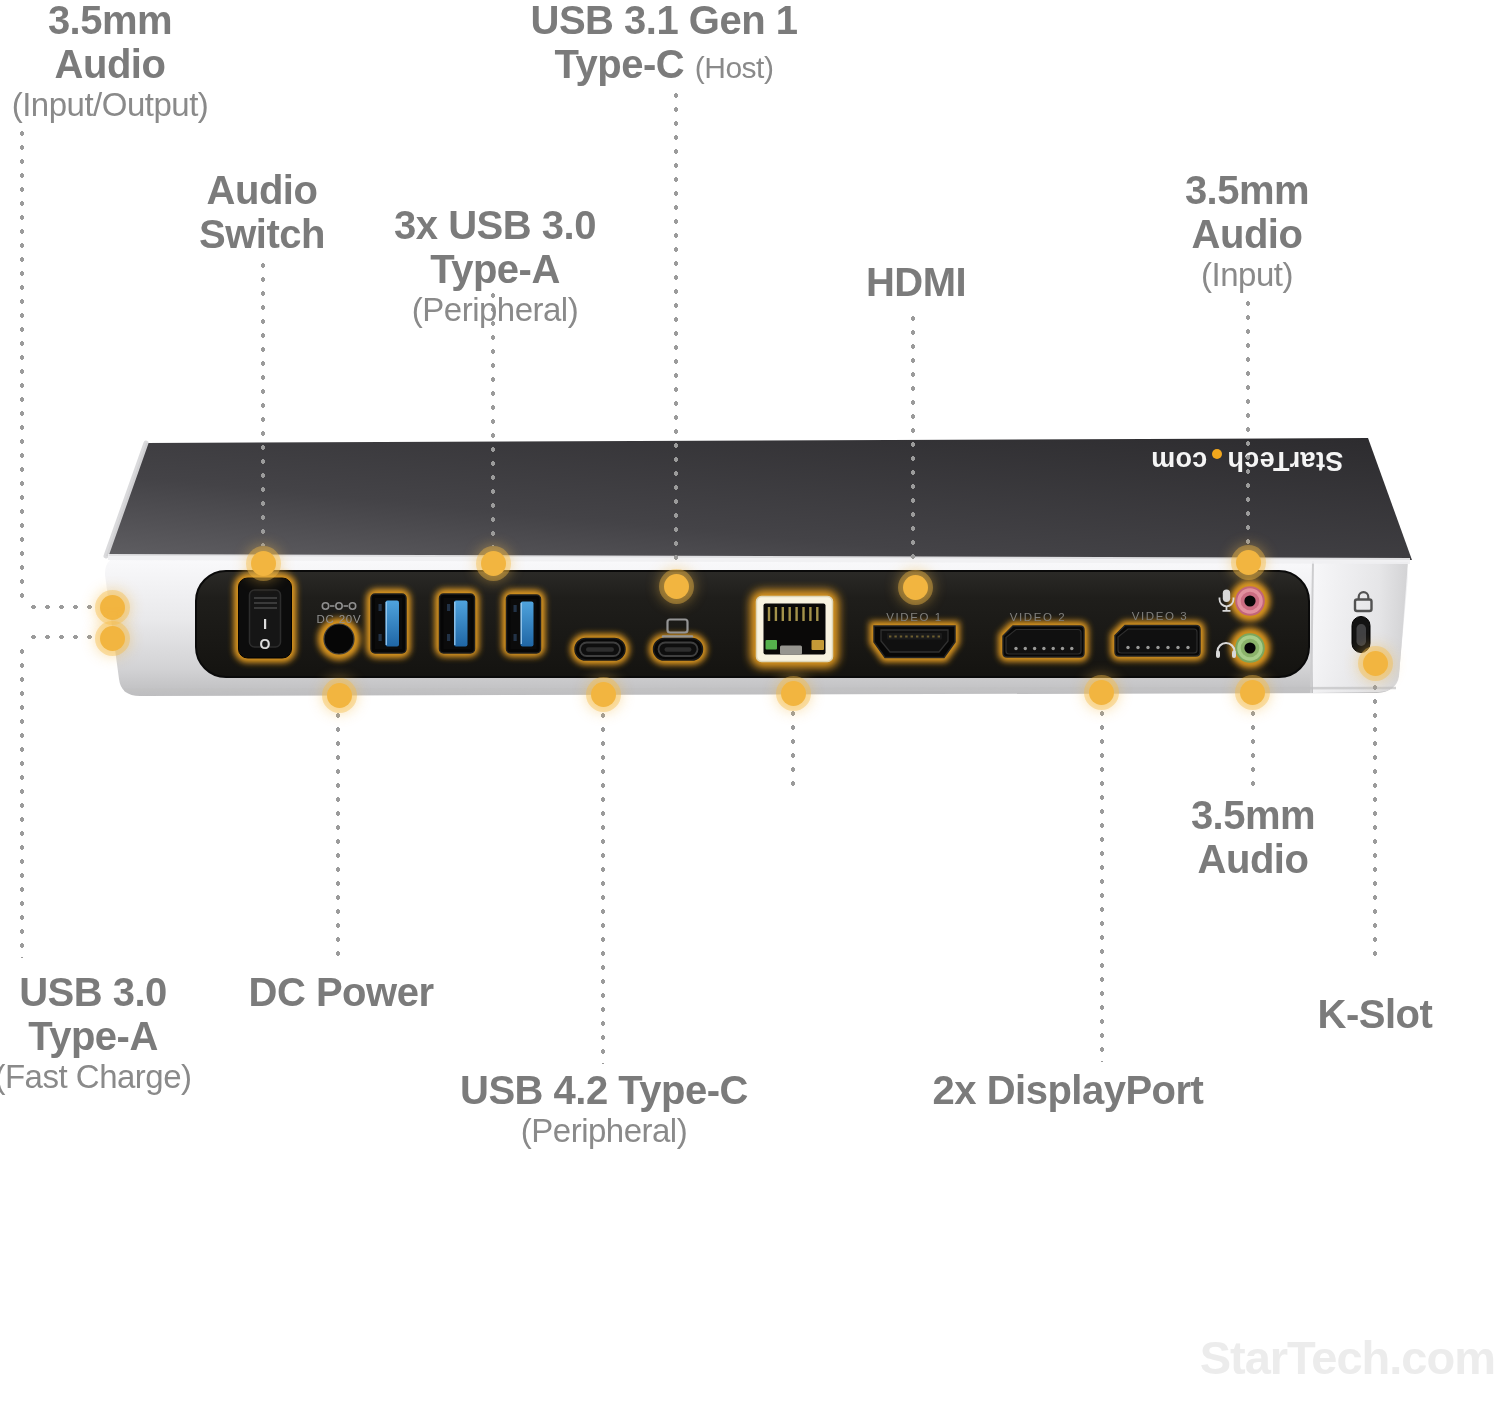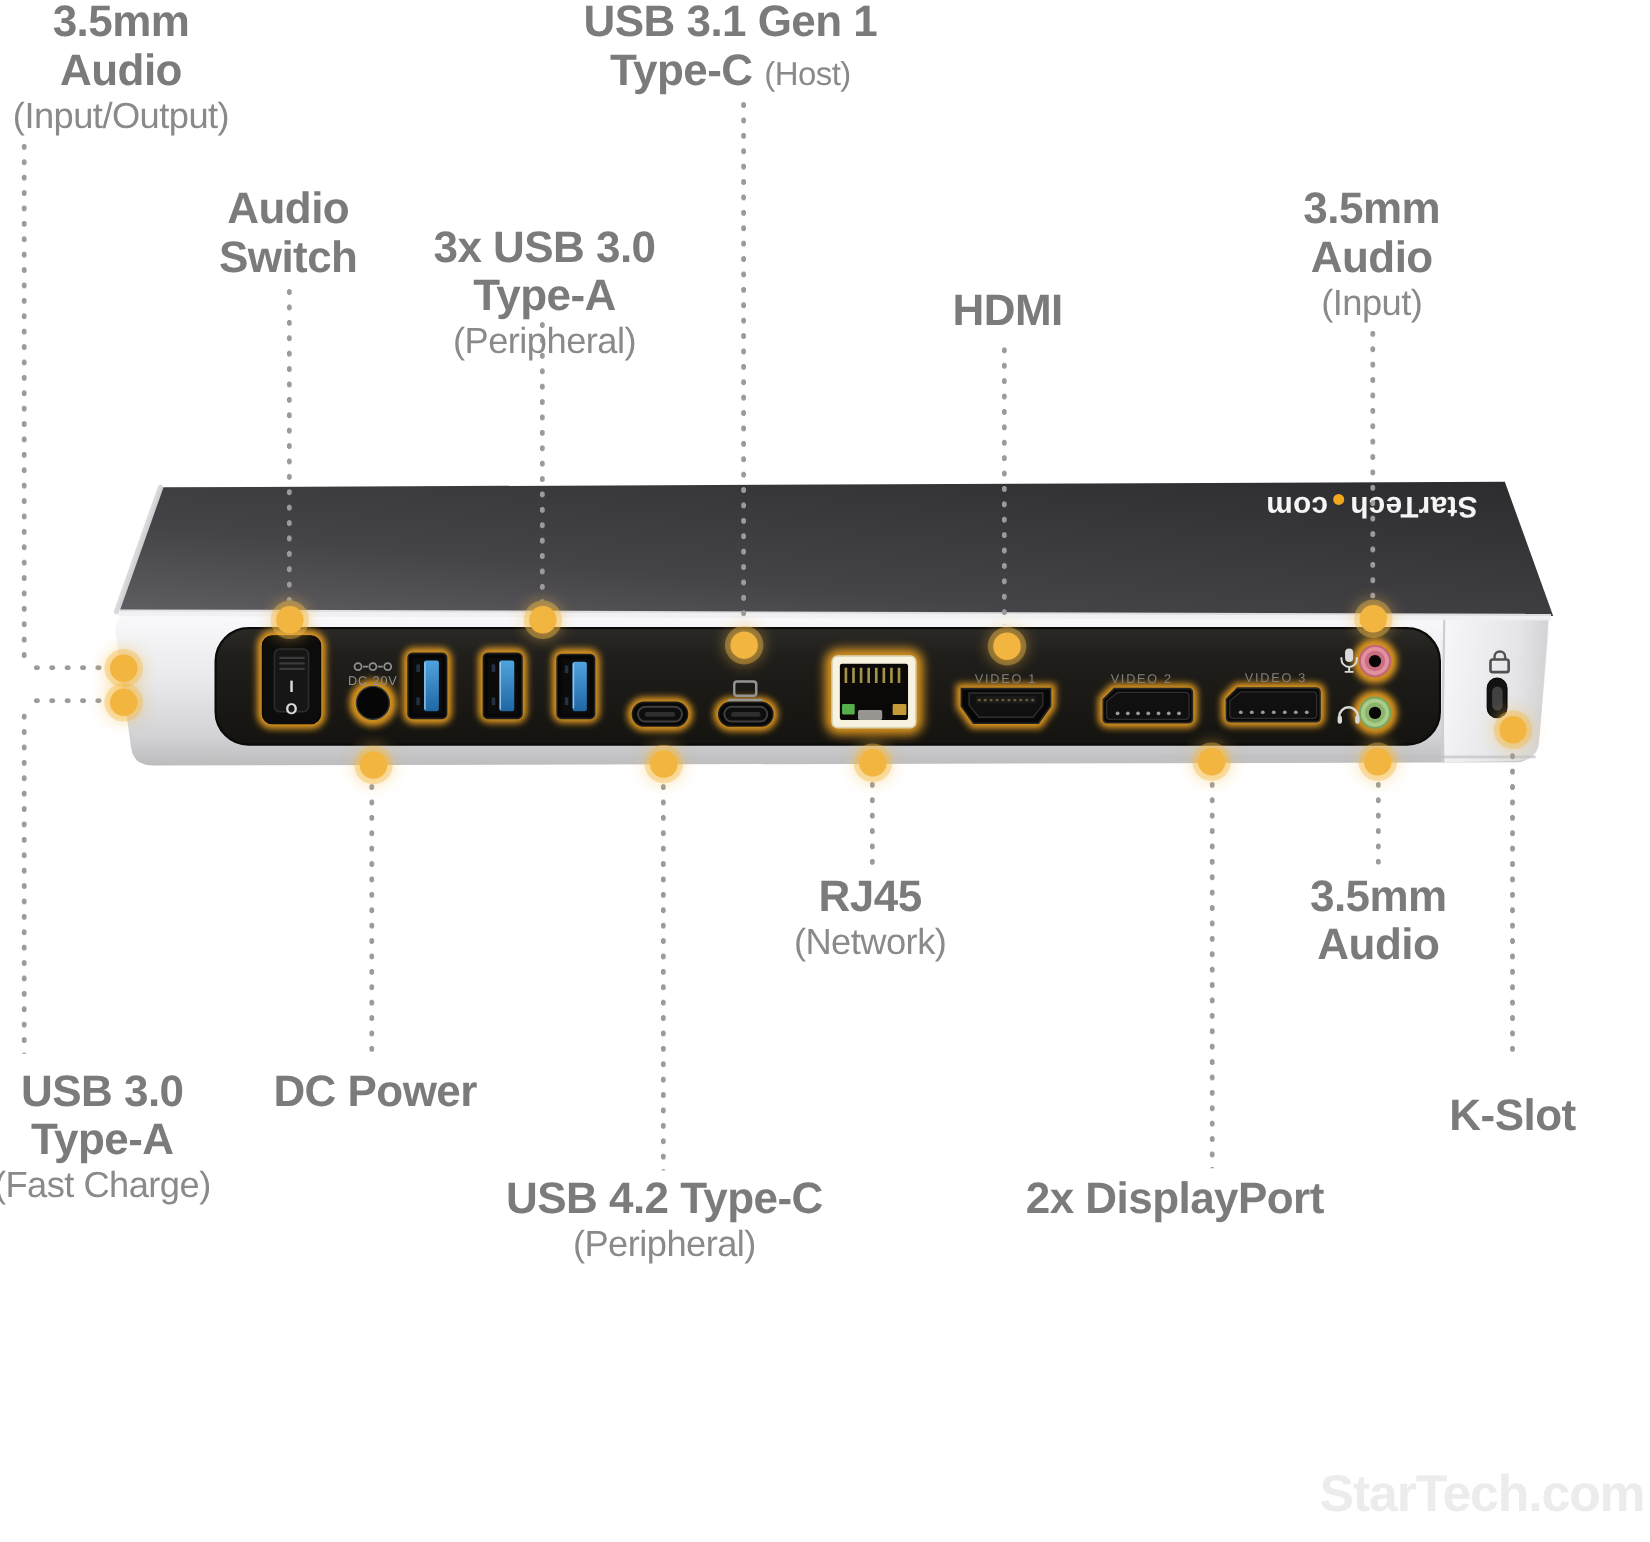--- a/index.html
+++ b/index.html
@@ -318,24 +318,20 @@
 
   <div class="callout" style="left:191px;top:970px;width:300px;">
     <div class="co-b">DC Power</div>
   </div>
 
   <div class="callout" style="left:404px;top:1068px;width:400px;">
     <div class="co-b">USB 4.2 Type-C</div>
     <div class="co-n">(Peripheral)</div>
   </div>
 
-  <div class="callout" style="left:651px;top:793px;width:280px;">
-    <div class="co-b">RJ45</div>
-    <div class="co-n">(Network)</div>
-  </div>
 
   <div class="callout" style="left:868px;top:1068px;width:400px;">
     <div class="co-b">2x DisplayPort</div>
   </div>
 
   <div class="callout" style="left:1133px;top:793px;width:240px;">
     <div class="co-b">3.5mm</div>
     <div class="co-b">Audio</div>
   </div>
 

